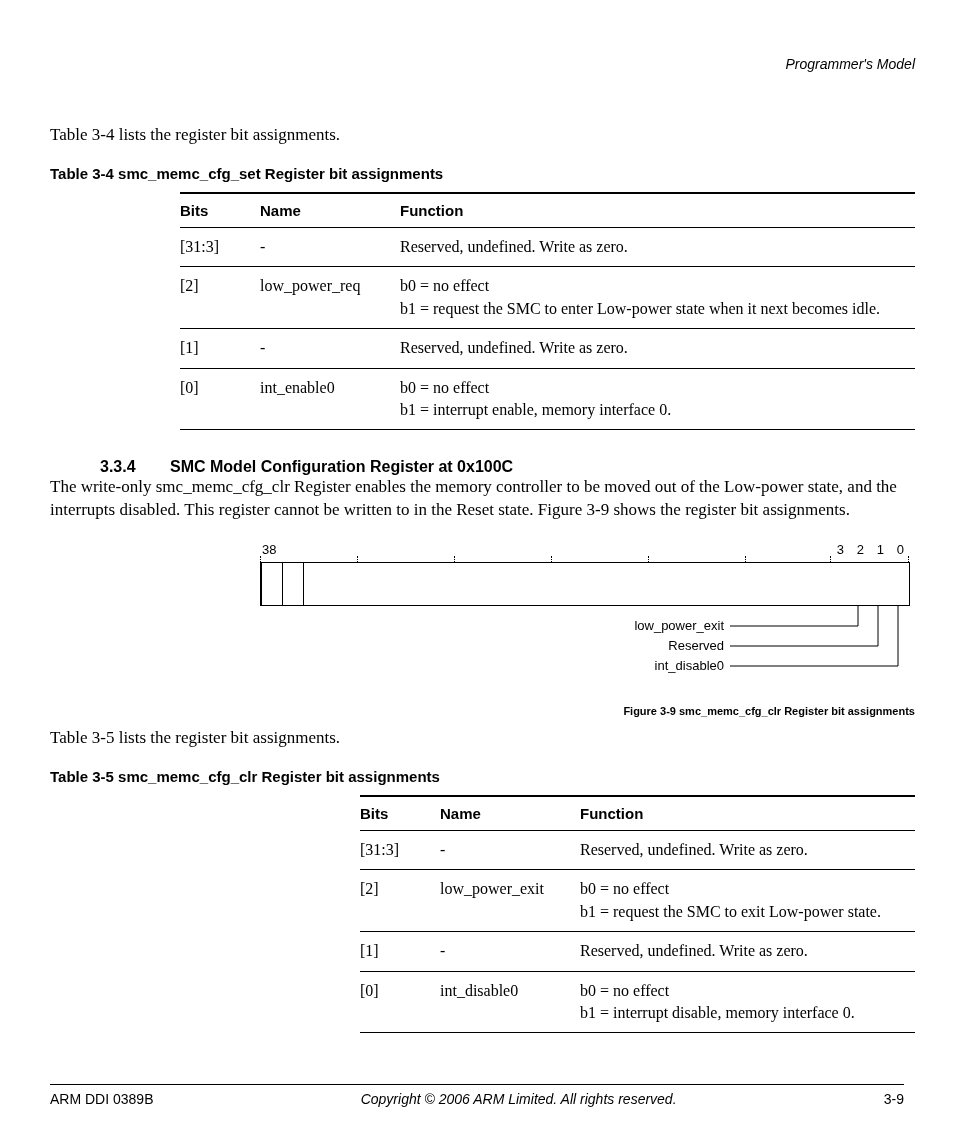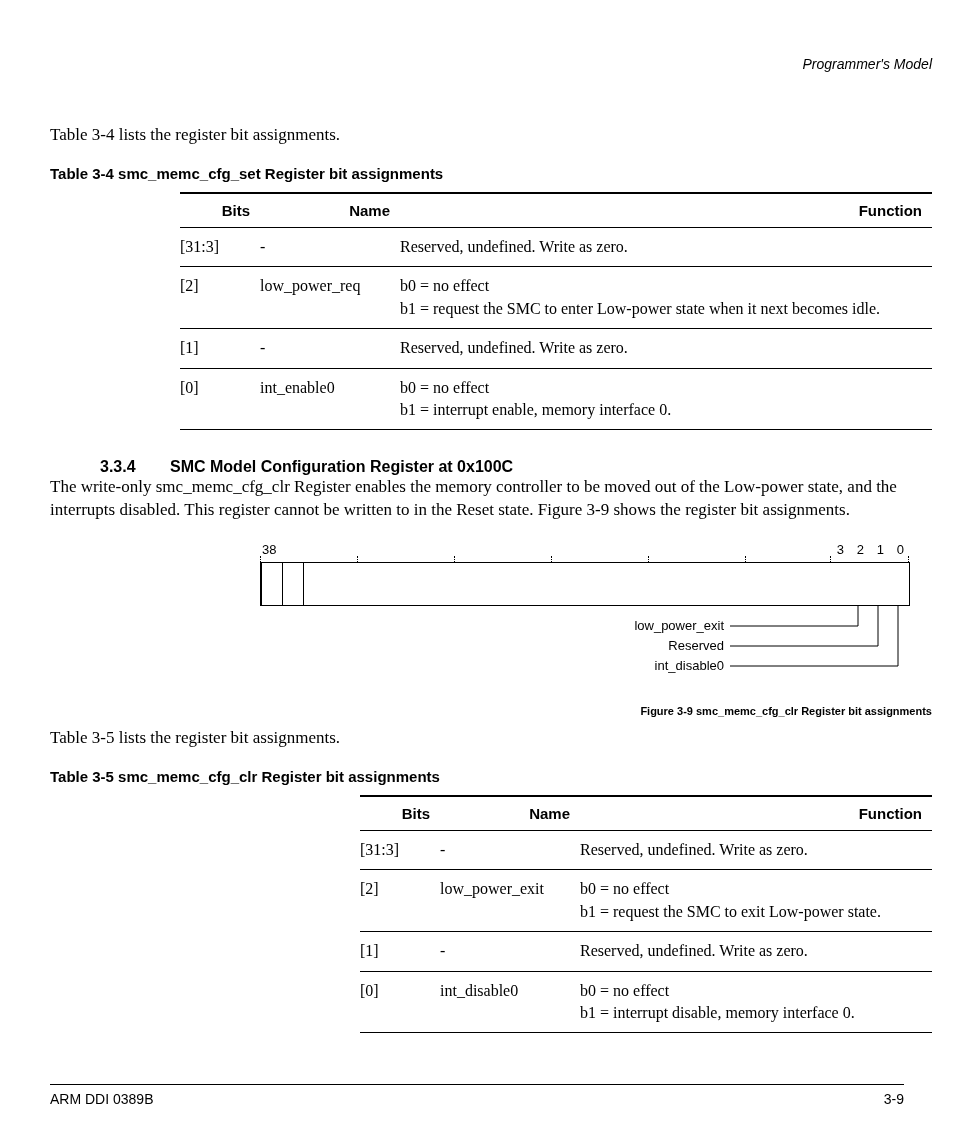--- a/index.html
+++ b/index.html
@@ -7,21 +7,21 @@
     padding: 0;
     font-family: "Times New Roman", Times, serif;
     background: #fff;
     color: #000;
   }
   .page {
     width: 954px;
     height: 1145px;
     position: relative;
     box-sizing: border-box;
-    padding: 56px 22px 0 50px;
+    padding: 56px 39px 0 50px;
   }
   .hdr-right {
     text-align: right;
     font-style: italic;
     font-family: Arial, Helvetica, sans-serif;
     font-size: 14px;
     margin-bottom: 52px;
   }
   .indent-block { margin-left: 230px; }
   .para { font-size: 17px; line-height: 1.35; margin: 0 0 18px 0; }
@@ -43,21 +43,21 @@
     border-collapse: collapse;
     font-size: 16px;
     margin-left: 0;
   }
   .reg-table.full { margin-left: 130px; width: calc(100% - 130px); }
   .reg-table.narrow { margin-left: 310px; width: calc(100% - 310px); }
   .reg-table th {
     font-family: Arial, Helvetica, sans-serif;
     font-weight: bold;
     font-size: 15px;
-    text-align: right;
+    text-align: left;
     padding: 8px 10px 8px 0;
     border-top: 2px solid #000;
     border-bottom: 1px solid #000;
   }
   .reg-table td {
     padding: 8px 10px 8px 0;
     vertical-align: top;
     border-bottom: 1px solid #000;
     line-height: 1.4;
   }
@@ -264,16 +264,17 @@
       <tr>
         <td>[0]</td>
         <td>int_disable0</td>
         <td>b0 = no effect<br>b1 = interrupt disable, memory interface 0.</td>
       </tr>
     </tbody>
   </table>
 
   <div class="footer">
     <span>ARM DDI 0389B</span>
+    <span class="mid">Copyright © 2006 ARM Limited. All rights reserved.</span>
     <span>3-9</span>
   </div>
 
 </div>
 
 </body></html>

